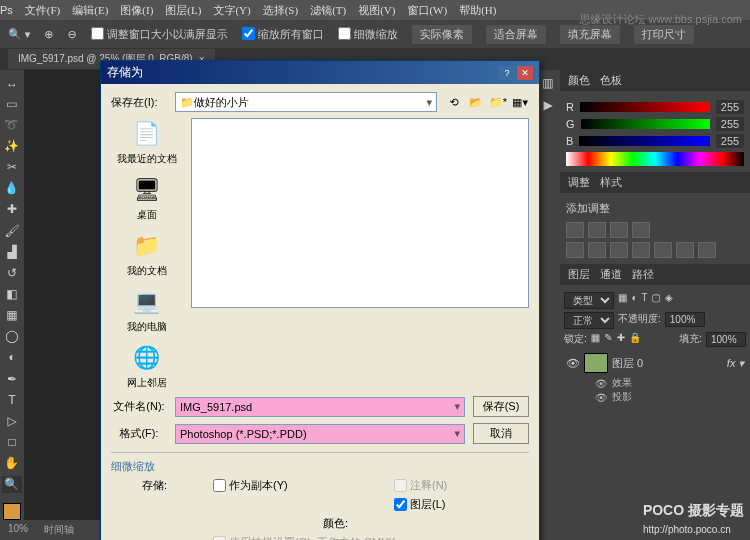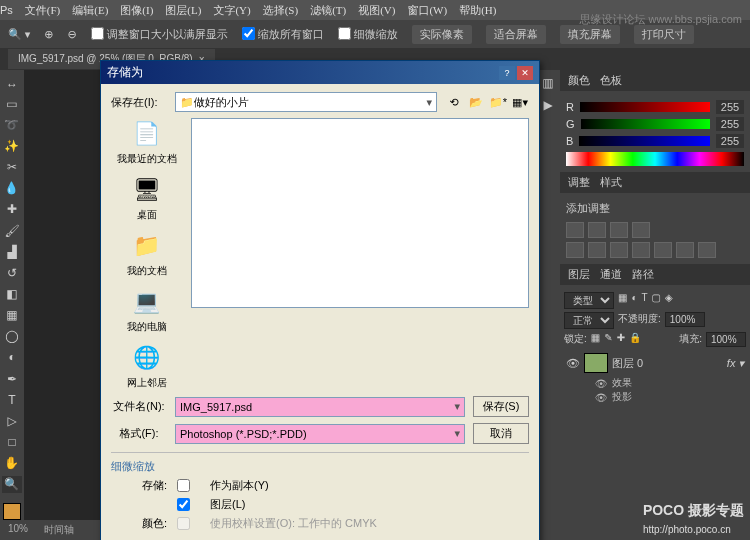--- a/index.html
+++ b/index.html
@@ -62,21 +62,21 @@
 .filelist { flex: 1; height: 190px; background: #fff; border: 1px solid #7f9db9; }
 .filerow { display: flex; align-items: center; gap: 8px; margin-top: 6px; }
 .filerow label { width: 56px; text-align: center; font-size: 11px; }
 .txtcombo { flex: 1; height: 20px; border: 1px solid #7f9db9; background: #f9a8d4; padding: 0 4px; font-size: 11px; display: flex; align-items: center; }
 .txtcombo .arrow { margin-left: auto; color: #555; }
 .dlgbtn { width: 56px; height: 21px; border: 1px solid #888; background: #ece9d8; font-size: 11px; cursor: pointer; }
 .options { margin-top: 8px; border-top: 1px solid #bbb; padding-top: 6px; }
 .opt-title { color: #3a6ea5; font-size: 11px; margin-bottom: 4px; }
 .opt-grid { display: grid; grid-template-columns: 56px 1fr 1fr; gap: 4px 10px; font-size: 11px; align-items: center; }
 .opt-lbl { text-align: right; }
-.ck { display: flex; align-items: center; gap: 20px; }
+.ck { display: flex; align-items: center; gap: 3px; margin-left: 36px; }
 .ck.dis { color: #999; }
 .watermark1 { position: absolute; right: 8px; top: 12px; color: #888; font-size: 11px; z-index: 5; }
 .watermark2 { position: absolute; right: 6px; bottom: 4px; color: #ddd; font-size: 14px; font-weight: bold; z-index: 5; }
 .watermark2 .sub { font-size: 10px; font-weight: normal; }
 </style>
 </head>
 <body>
 
 <div class="menubar">
   <span>Ps</span>
@@ -314,20 +314,24 @@
       <button class="dlgbtn">取消</button>
     </div>
     <div class="options">
       <div class="opt-title">细微缩放</div>
       <div class="opt-grid">
         <div class="opt-lbl">存储:</div>
         <div class="ck">
             <input type="checkbox" style="">
             <span>作为副本(Y)</span>
           </div>
+        <div class="ck dis">
+            <input type="checkbox" disabled="" style="">
+            <span>注释(N)</span>
+          </div>
         <div></div>
         <div></div>
         <div class="ck">
             <input type="checkbox" checked="" style="">
             <span>图层(L)</span>
           </div>
         <div></div>
         <div class="opt-lbl">颜色:</div>
         <div class="ck dis" style="grid-column:2/4">
             <input type="checkbox" disabled="" style="">

